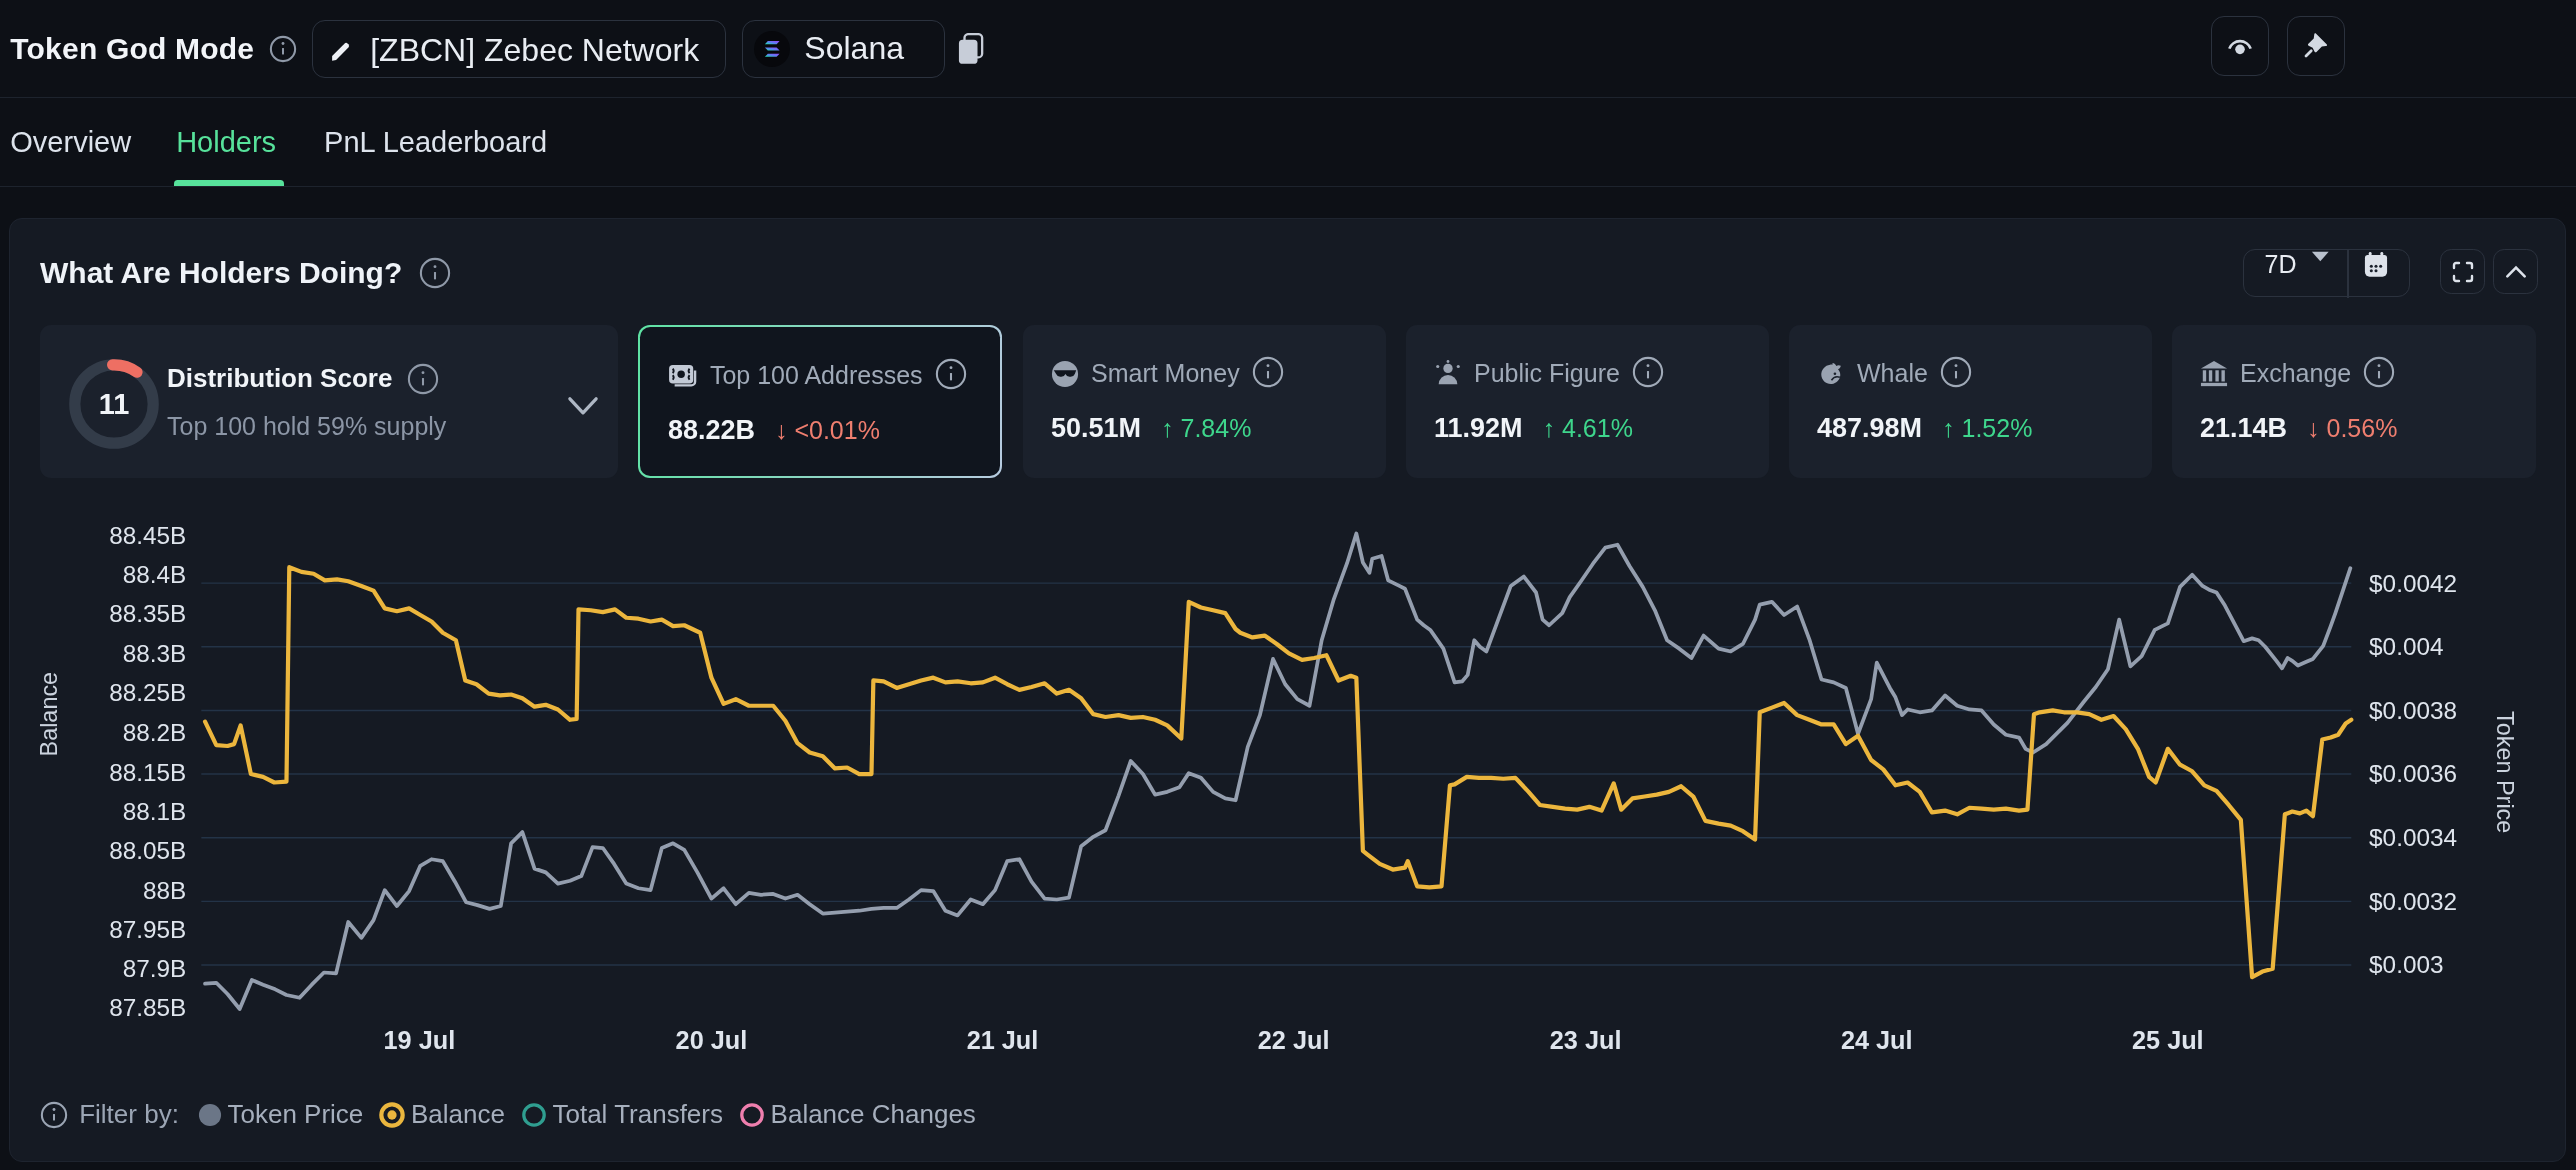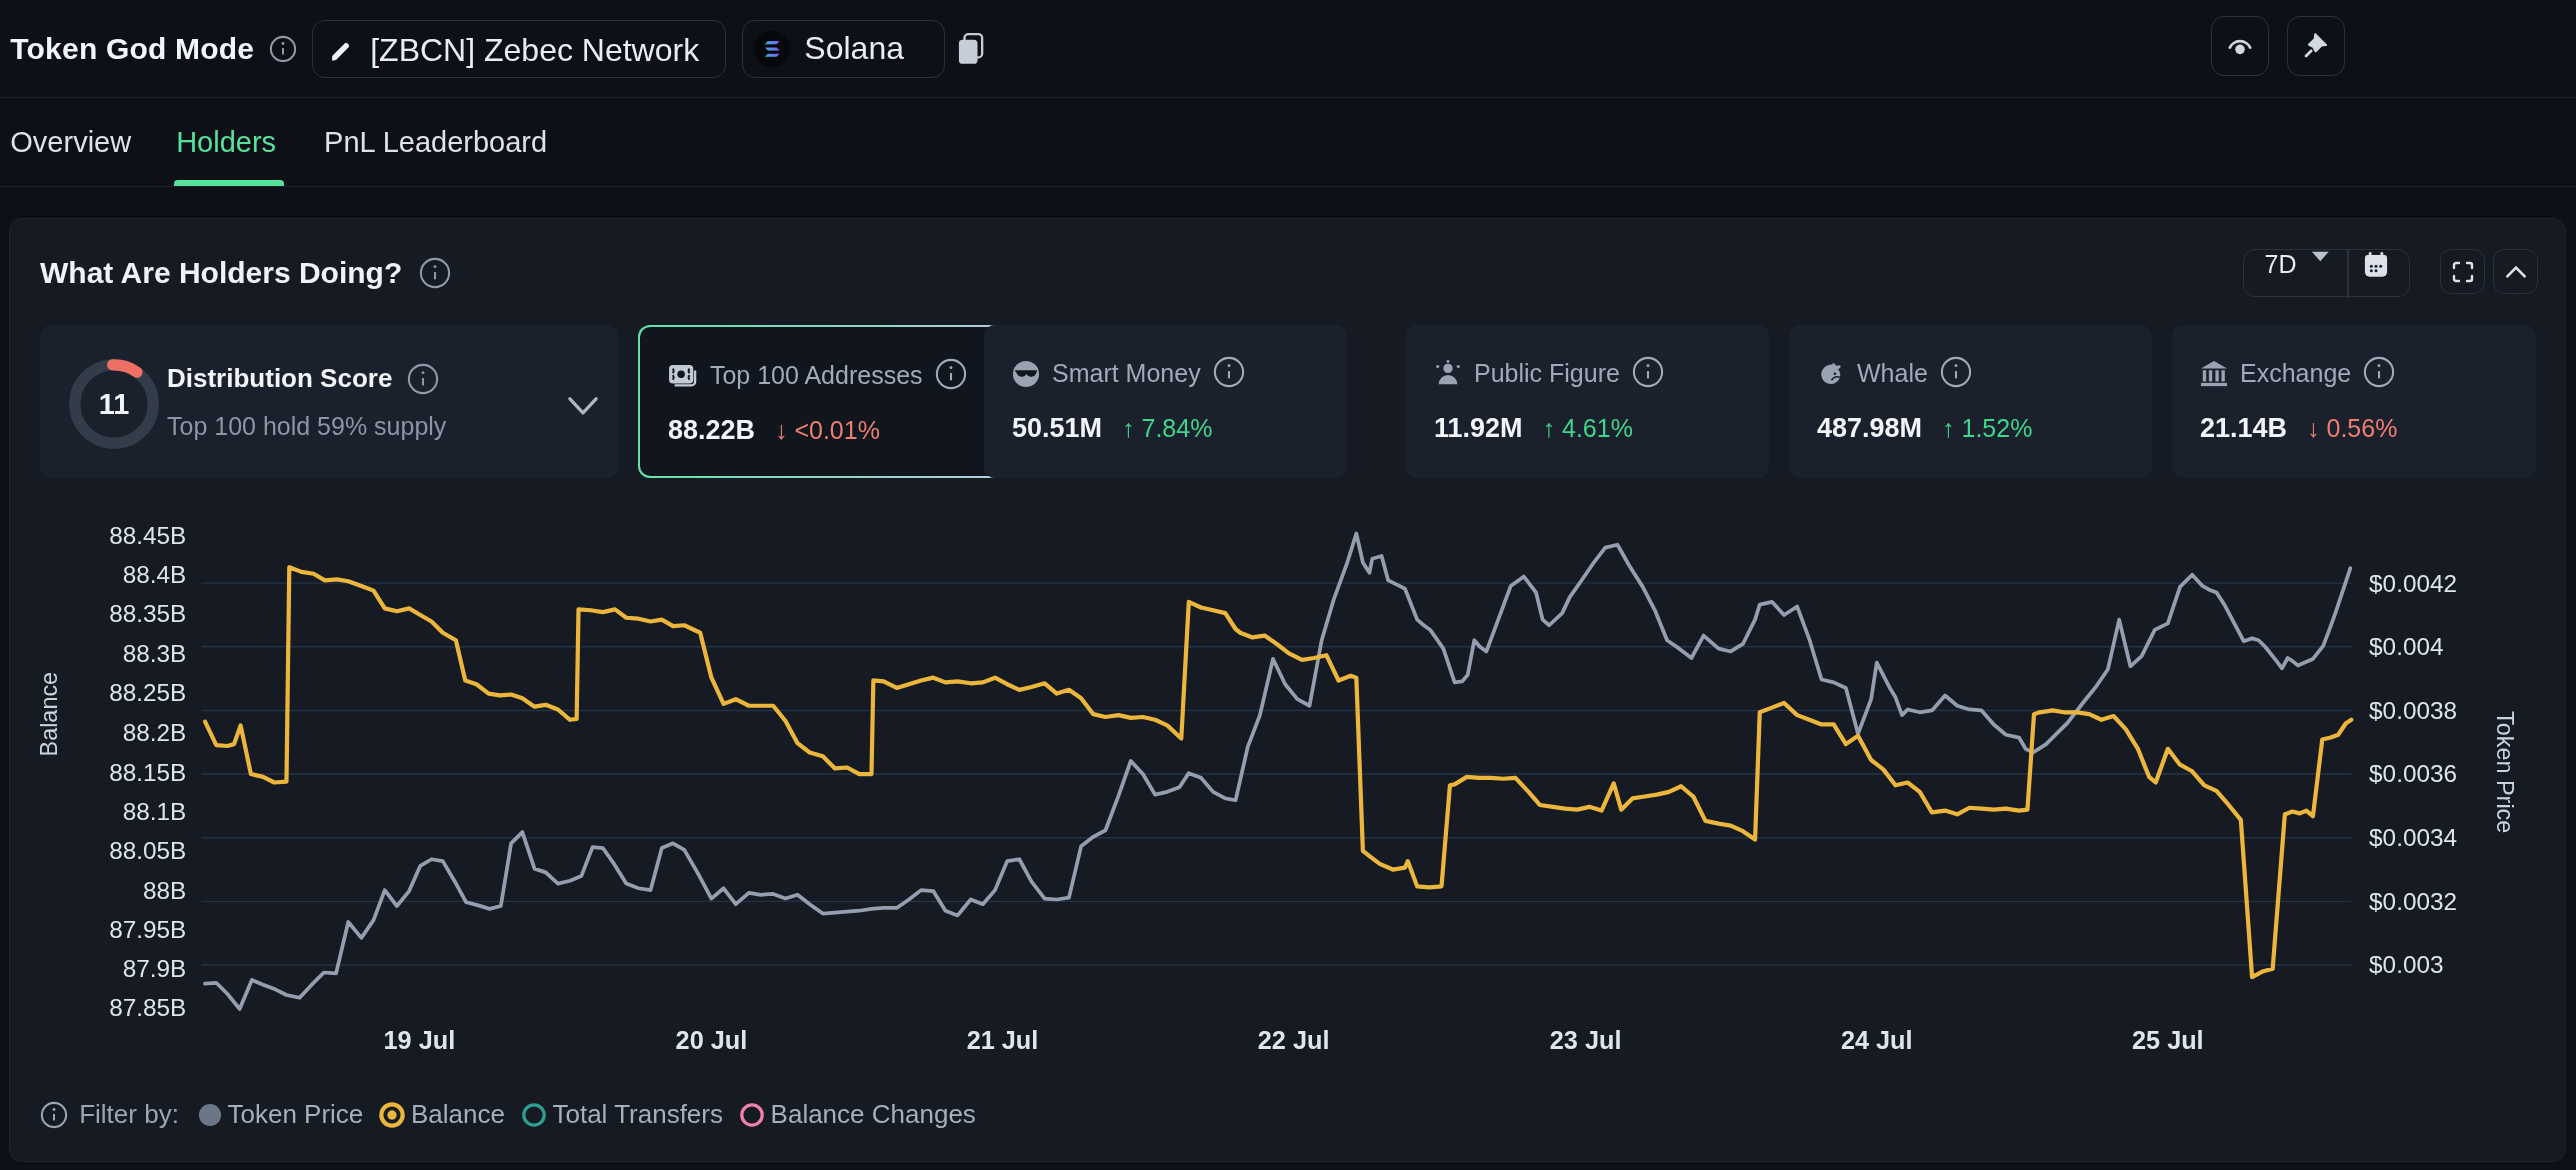--- a/index.html
+++ b/index.html
@@ -150,21 +150,21 @@
     Top 100 Addresses <svg width="32" height="32" viewBox="0 0 34 34" style="flex:none">
           <circle cx="17" cy="17" r="15" fill="none" stroke="#a0aab8" stroke-width="2.2"></circle>
           <line x1="17" y1="16" x2="17" y2="23.75" stroke="#a0aab8" stroke-width="2.2"></line>
           <circle cx="17" cy="10.25" r="1.54" fill="#a0aab8"></circle>
         </svg>
   </div>
   <div class="sval">88.22B <span class="pct red">↓ &lt;0.01%</span></div>
 </div>
   </div>
 
-<div class="statcard" style="left:984px; width:363px;">
+<div class="statcard" style="left:1023px; width:363px;">
   <div class="stitle">
     <svg width="28" height="28" viewBox="0 0 30 30">
         <circle cx="15" cy="15" r="14" fill="#9aa3b1"></circle>
         <path d="M3 11 h24 l-1.5 4 a5 5 0 0 1-5 3 a5 5 0 0 1-5-3 a5 5 0 0 1-5 3 a5 5 0 0 1-5-3 Z" fill="#10151e"></path>
       </svg>
     Smart Money <svg width="32" height="32" viewBox="0 0 34 34" style="flex:none">
         <circle cx="17" cy="17" r="15" fill="none" stroke="#a0aab8" stroke-width="2.2"></circle>
         <line x1="17" y1="16" x2="17" y2="23.75" stroke="#a0aab8" stroke-width="2.2"></line>
         <circle cx="17" cy="10.25" r="1.54" fill="#a0aab8"></circle>
       </svg>

